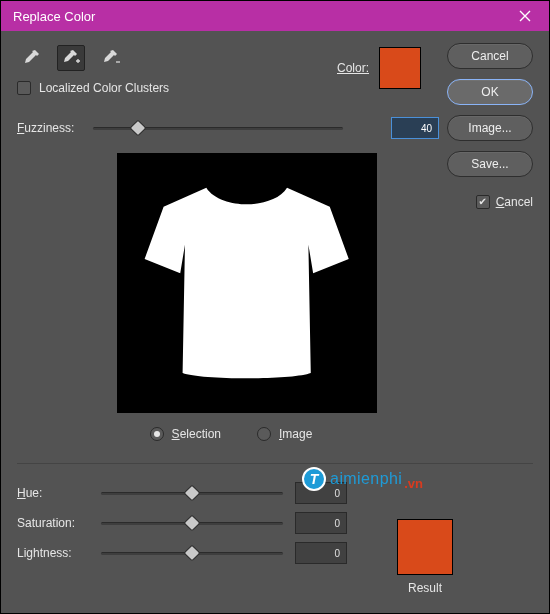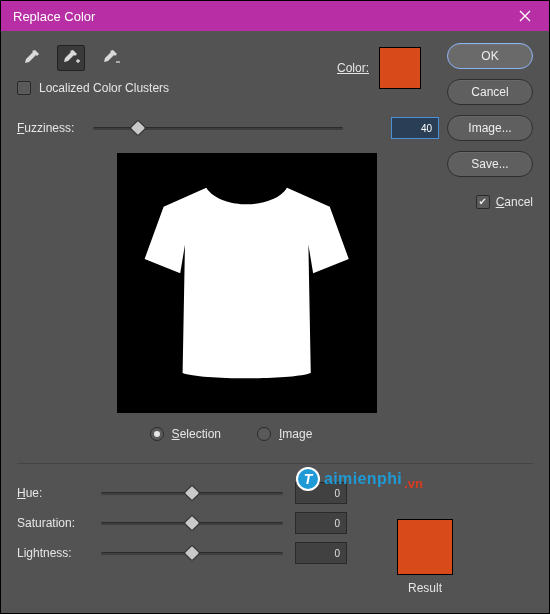--- a/index.html
+++ b/index.html
@@ -39,21 +39,21 @@
   .hr { border: none; border-top: 1px solid #444; margin: 22px 0 14px 0; }
   .adj-row { display: flex; align-items: center; height: 30px; }
   .adj-label { width: 80px; }
   .adj-slider { flex: 1; margin-right: 12px; }
   .adj-input { width: 52px; }
   .result-col { position: absolute; right: 96px; bottom: 18px; width: 56px; text-align: center; }
   .result-swatch { width: 56px; height: 56px; border: 1px solid #000; margin-bottom: 6px; cursor: pointer; }
   .adj-block { width: 330px; }
   .watermark { position: absolute; right: 126px; bottom: 122px; display: flex; align-items: center; gap: 4px; pointer-events: none; }
   .wm-circle { width: 24px; height: 24px; border-radius: 50%; background: #1e9bd7; color: #fff; display: flex; align-items: center; justify-content: center; font-weight: bold; font-size: 14px; border: 2px solid #fff; font-style: italic; }
-  .wm-text { color: #1e9bd7; font-weight: bold; font-size: 16px; letter-spacing: .4px; }
+  .wm-text { color: #1e9bd7; font-weight: normal; font-size: 16px; letter-spacing: .4px; }
   .wm-vn { color: #d93b1f; font-size: 13px; font-weight: bold; margin-left: -2px; margin-top: 8px; }
 </style>
 </head>
 <body>
 
 <div class="window">
   <div class="titlebar">
     <span class="titlebar-text">Replace Color</span>
     <div class="close-btn">
       <svg width="12" height="12" viewBox="0 0 12 12">
@@ -83,22 +83,22 @@
           </svg>
       </div>
     </div>
 
     <div class="color-label-row">
       <span>Color:</span>
       <div class="swatch" style="background:#d94a1a"></div>
     </div>
 
     <div class="btn-col">
+      <div class="btn">Cancel</div>
       <div class="btn primary">OK</div>
-      <div class="btn">Cancel</div>
       <div class="btn underline-first">Image...</div>
       <div class="btn underline-first">Save...</div>
       <div class="preview-row">
         <span class="chk checked"></span>
         <span class="underline-first">Cancel</span>
       </div>
     </div>
 
     <div class="checkbox-row">
       <span class="chk"></span>

